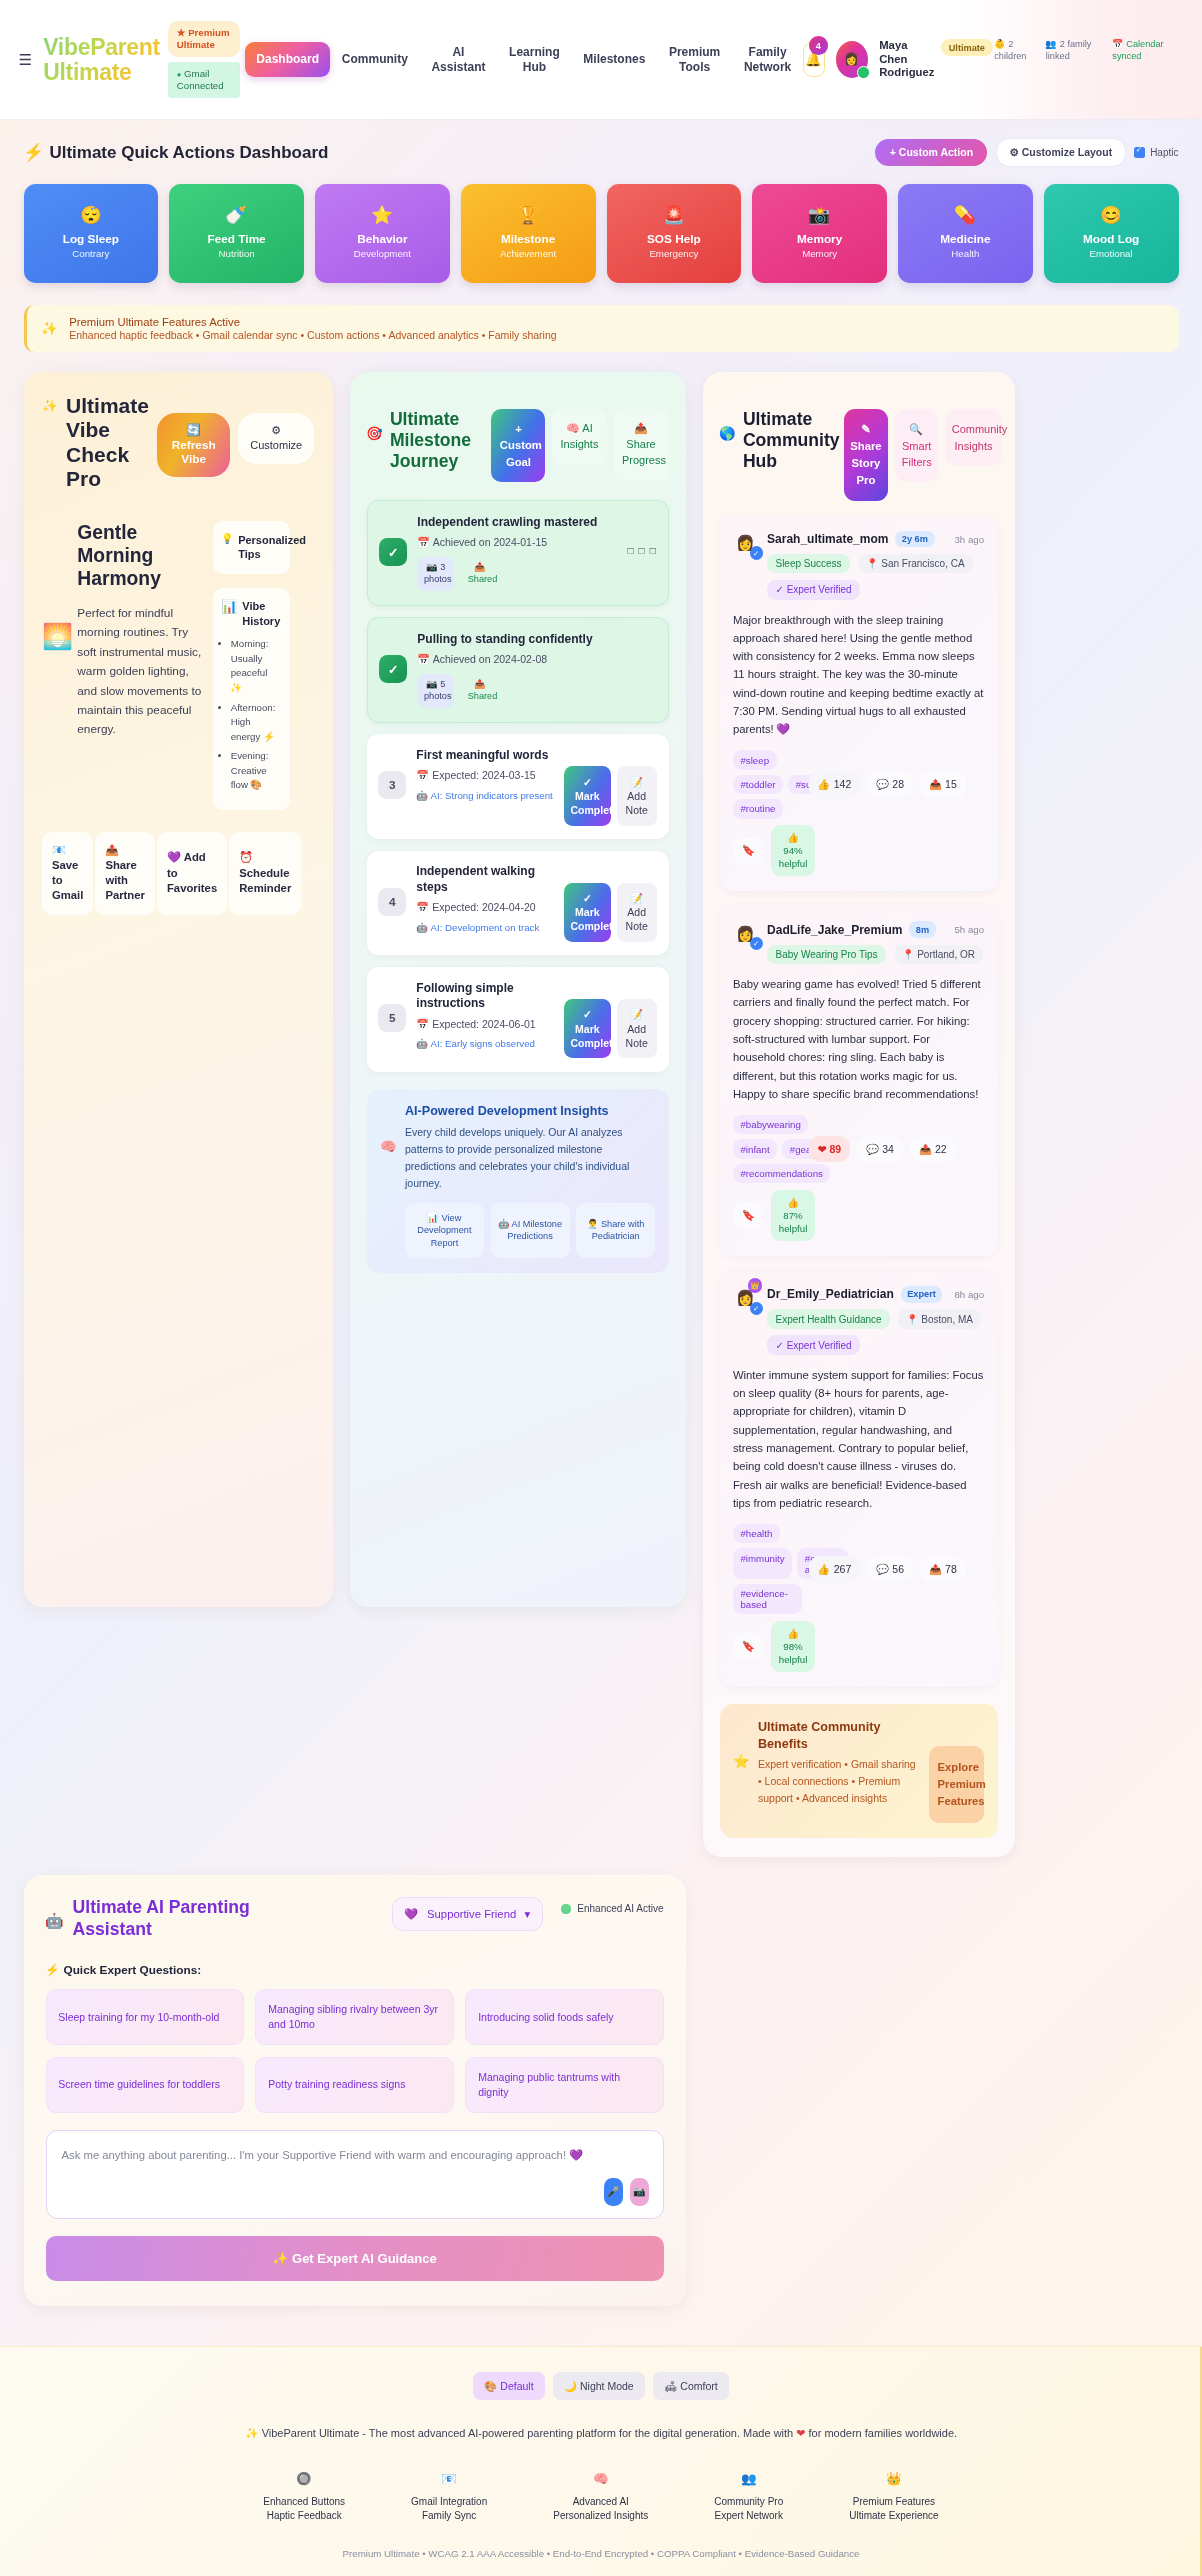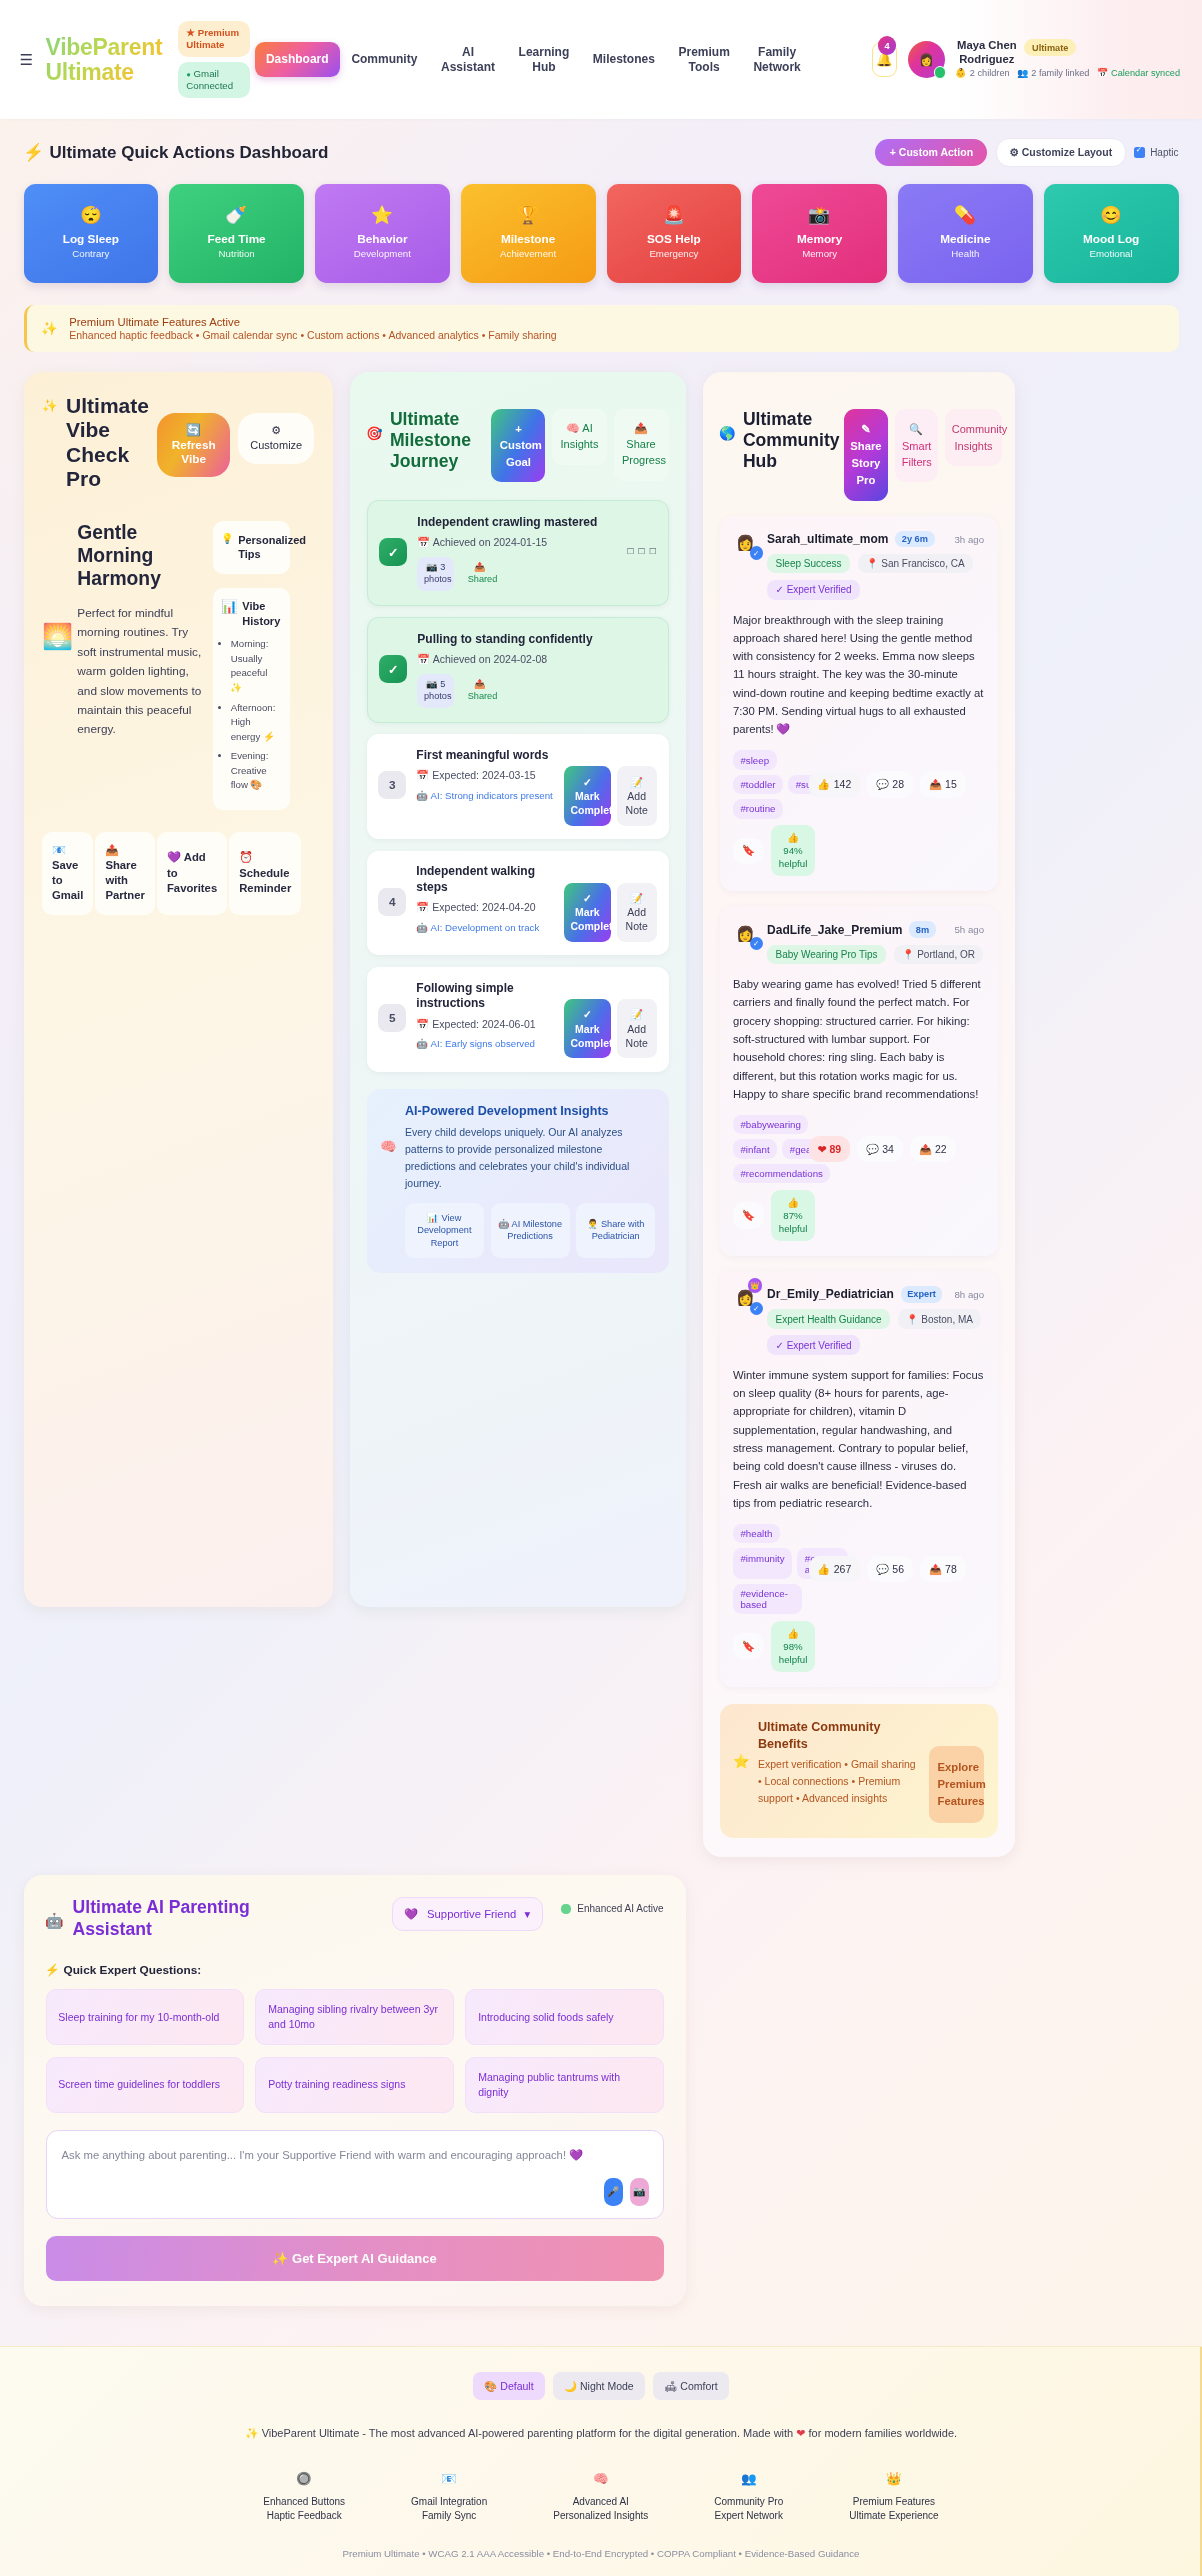--- a/index.html
+++ b/index.html
@@ -46,21 +46,21 @@
     margin-left: 10px; letter-spacing: -0.3px;
     width: 124px;
   }
   .badge-col { display:flex; flex-direction:column; gap:5px; margin-left: 8.4px; }
   .badge-premium {
     background:#fdeecf; color:#d4521f; font-size: 9.7px; font-weight:700;
     border-radius: 10px; padding: 5.9px 8.4px; line-height:1.25; width: 72px;
   }
   .badge-gmail {
     background:#d3f5e3; color:#1f7a52; font-size: 9.7px; font-weight:500;
-    border-radius: 10px; padding: 5.9px 8.4px; line-height:1.25; width: 72px;
+    border-radius: 3px; padding: 5.9px 8.4px; line-height:1.25; width: 72px;
   }
   .dot-g { color:#15a46a; font-size: 7.6px; }
   .navlist { display:flex; align-items:center; gap: 0px; margin-left: 5px; }
   .nav-item {
     font-size: 12px; font-weight: 700; color:#3b3f57; text-align:center;
     padding: 7.6px 11.8px; line-height: 1.25; white-space: pre-line;
   }
   .nav-item.active {
     background: linear-gradient(135deg,#f97c3c 0%, #ef5fa0 48%, #9b4ff0 100%);
     color:#fff; border-radius: 9.2px; padding: 10px 11px;
@@ -77,21 +77,21 @@
   .avatar {
     width: 37px; height:37px; border-radius:50%;
     background: linear-gradient(135deg,#f0603c 0%, #e0339b 40%, #b43ad1 100%);
     display:flex; align-items:center; justify-content:center; color:#fff; font-size:11.8px;
     position: relative;
   }
   .avatar .online {
     position:absolute; right:-1.7px; bottom:-0.8px; width:12.6px; height:12.6px; border-radius:50%;
     background:#27c06b; border:1.7px solid #fff;
   }
-  .user-block { display:flex; flex-direction:column; gap:1.7px;text-align:center; }
+  .user-block { display:flex; flex-direction:row; gap:1.7px; }
   .user-top { display:flex; align-items:flex-start; gap:6.7px; }
   .user-name { font-size:11.3px; font-weight:800; color:#2b2d42; line-height:1.2; max-width: 62px;}
   .tier-pill { background:#fdefb8; color:#8a6410; font-size:9.2px; font-weight:800;
     border-radius:8.4px; padding:3.4px 7.6px; }
   .user-meta { display:flex; gap:7.6px; font-size:9.2px; color:#6c7089; line-height:1.25; }
   .user-meta .g { color:#18a05c; }
 
   
   .qa-section { padding: 18.5px 23.5px 3.4px 23.5px; }
   .qa-head { display:flex; align-items:center; gap:11.8px; }

